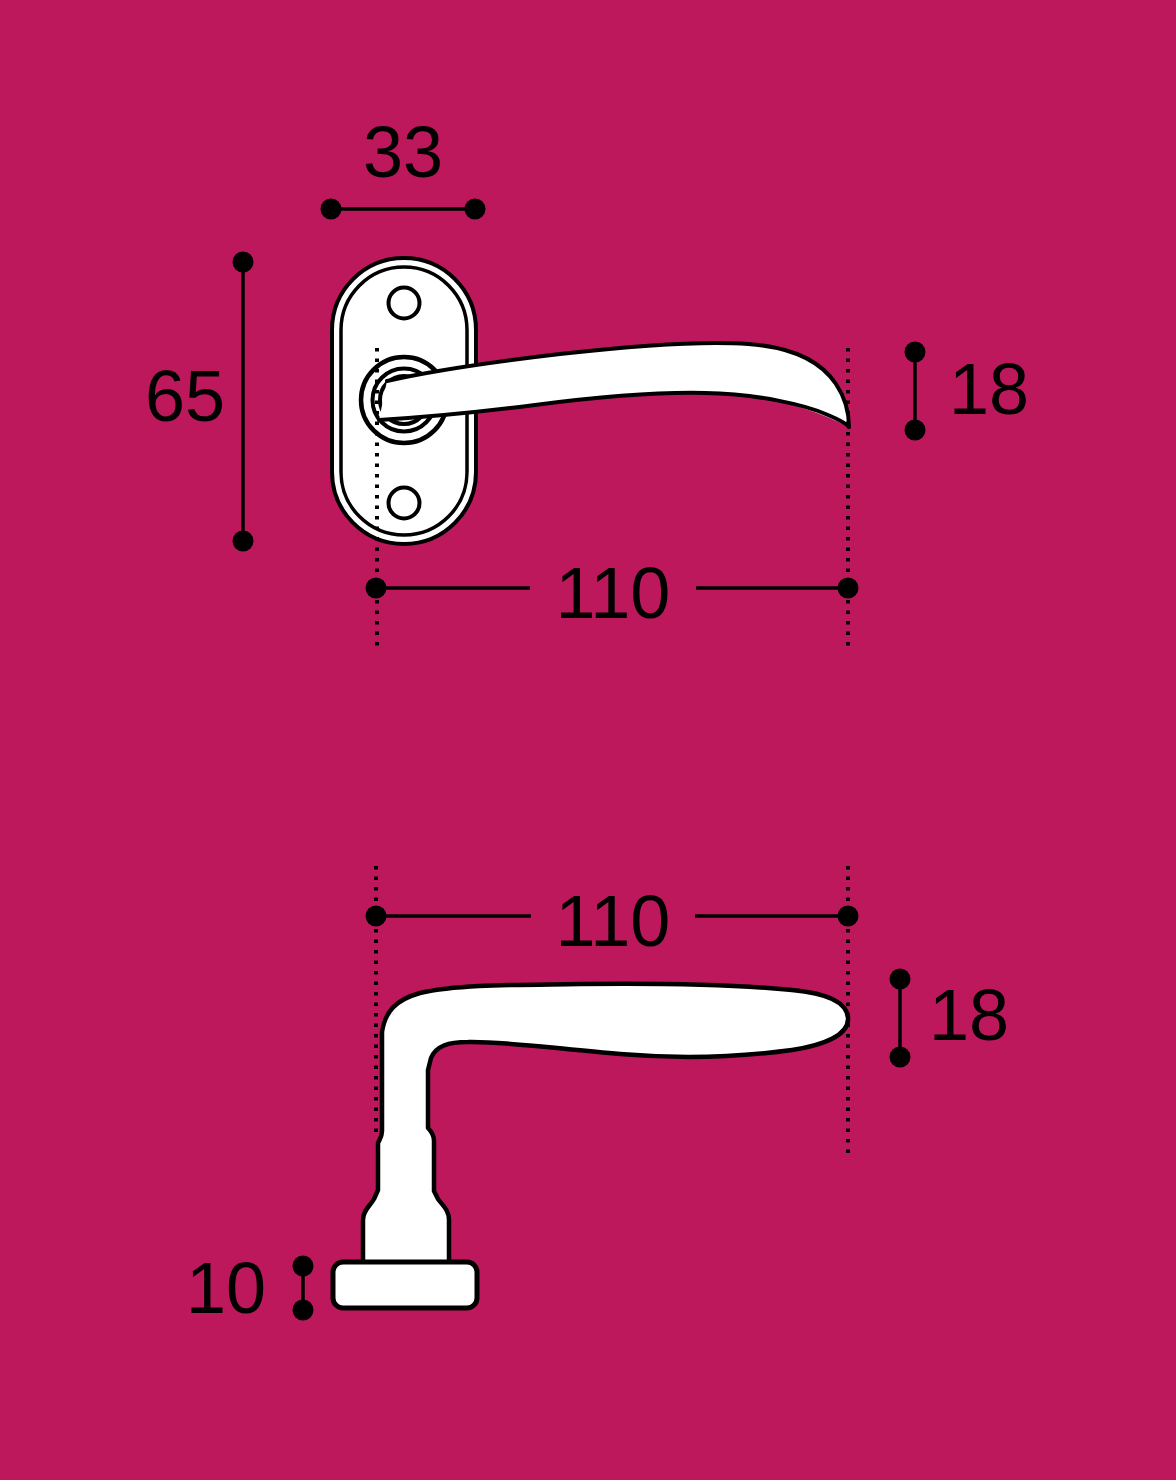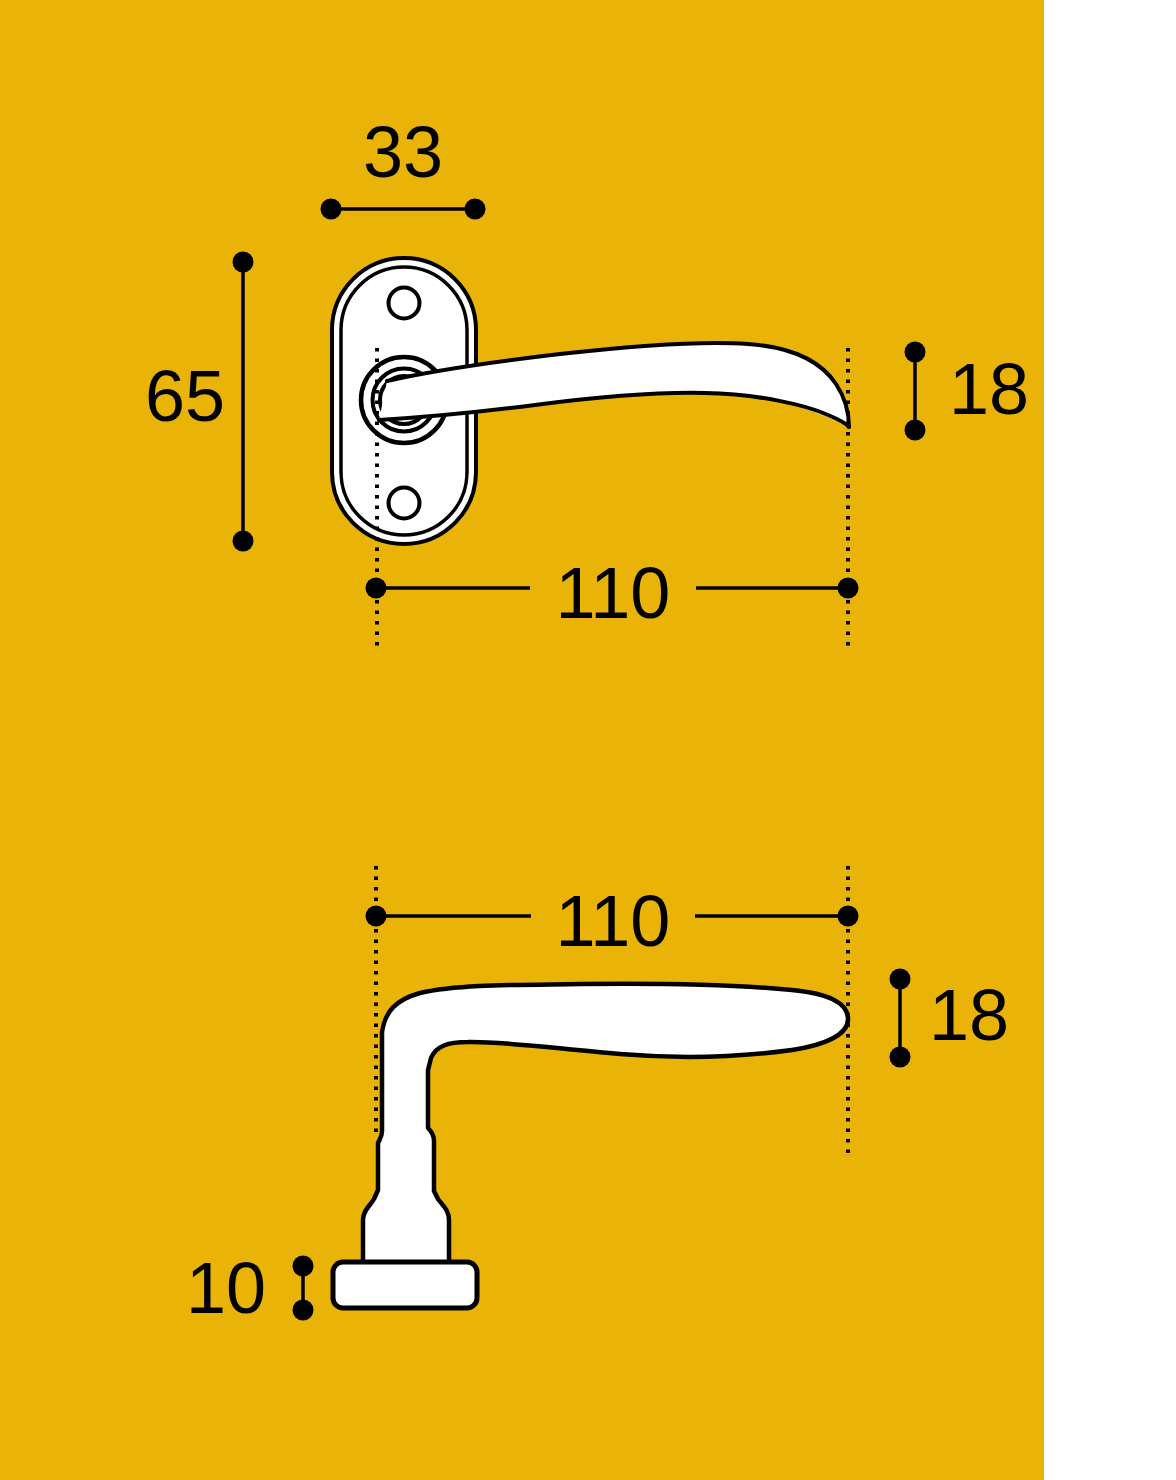--- a/index.html
+++ b/index.html
@@ -1,20 +1,20 @@
 <!DOCTYPE html>
 <html><head>
 <meta charset="utf-8">
 <style>
   html, body { margin: 0; padding: 0; background: #ffffff; }
   .canvas {
     position: relative;
-    width: 1044px;
+    width: 1176px;
     height: 1480px;
-    background: #eab308;
+    background: #be185d;
     overflow: hidden;
   }
   svg { display: block; width: 1176px; height: 1480px; }
   text {
     font-family: "Liberation Sans", "DejaVu Sans", sans-serif;
     font-size: 72px;
     fill: #000000;
     text-anchor: middle;
   }
   .outline  { fill: #ffffff; stroke: #000000; stroke-width: 4;   stroke-linejoin: round; stroke-linecap: round; }

